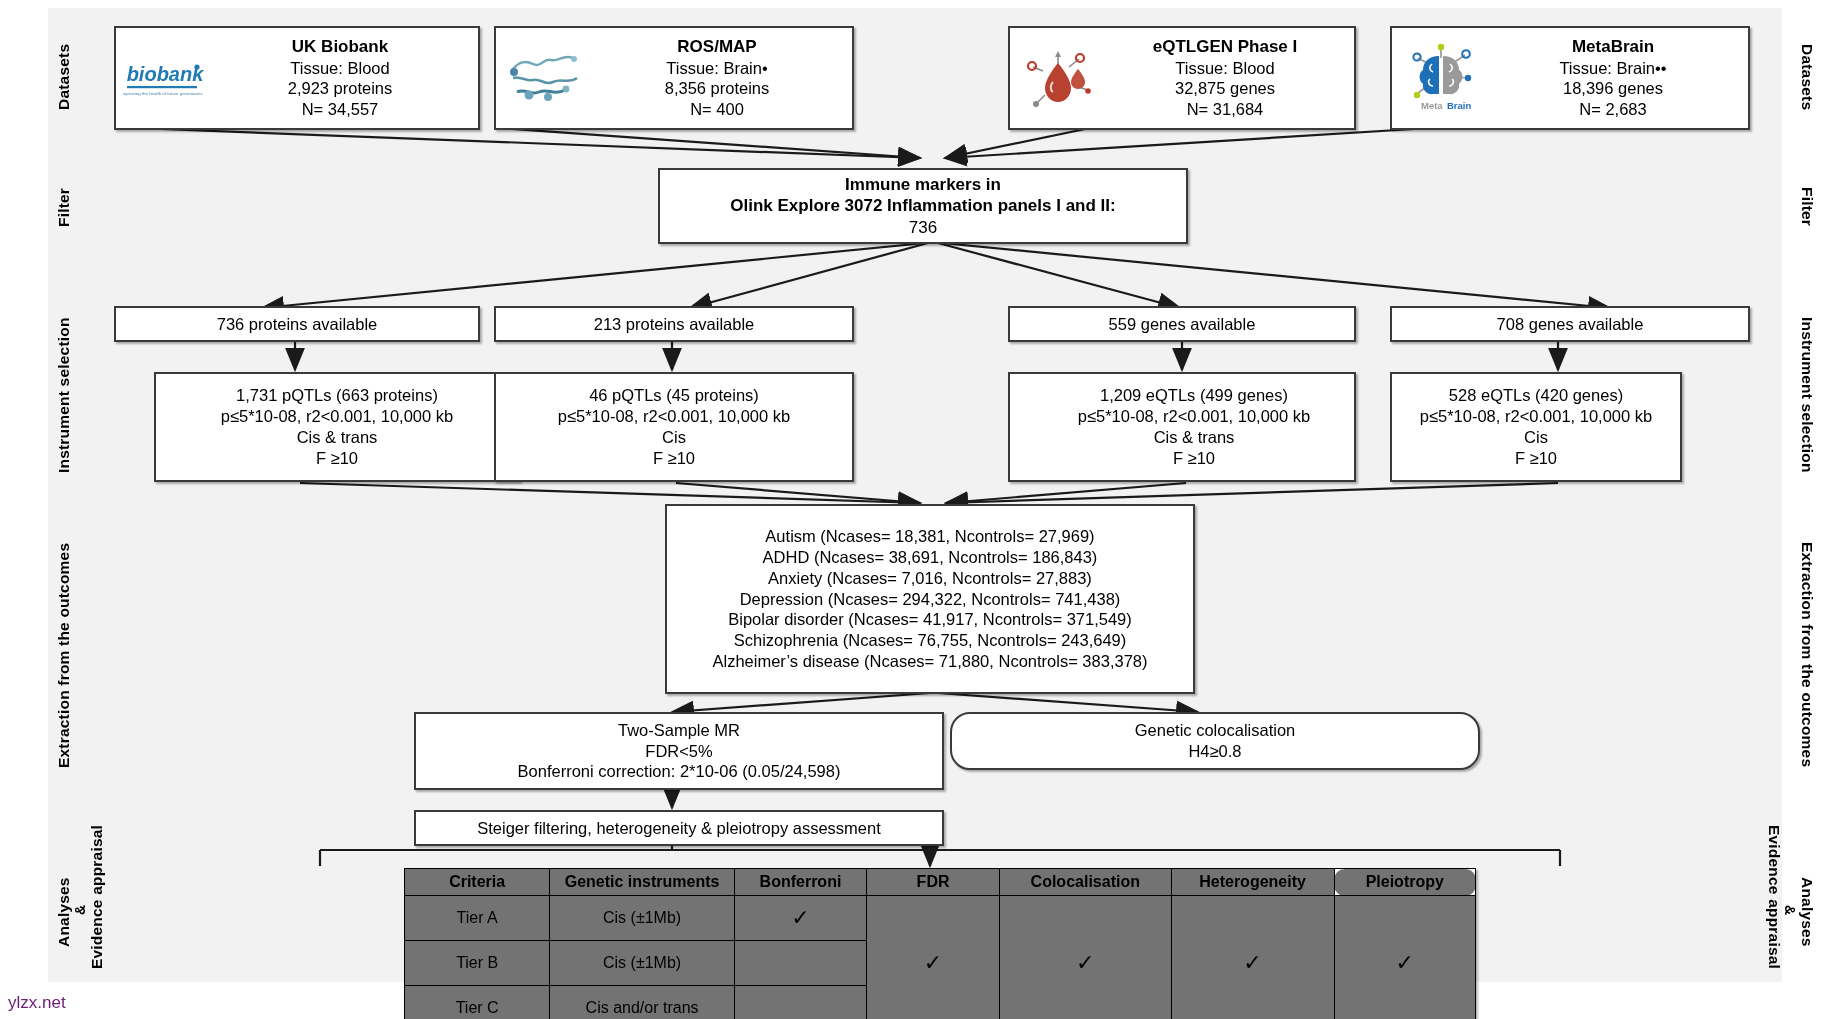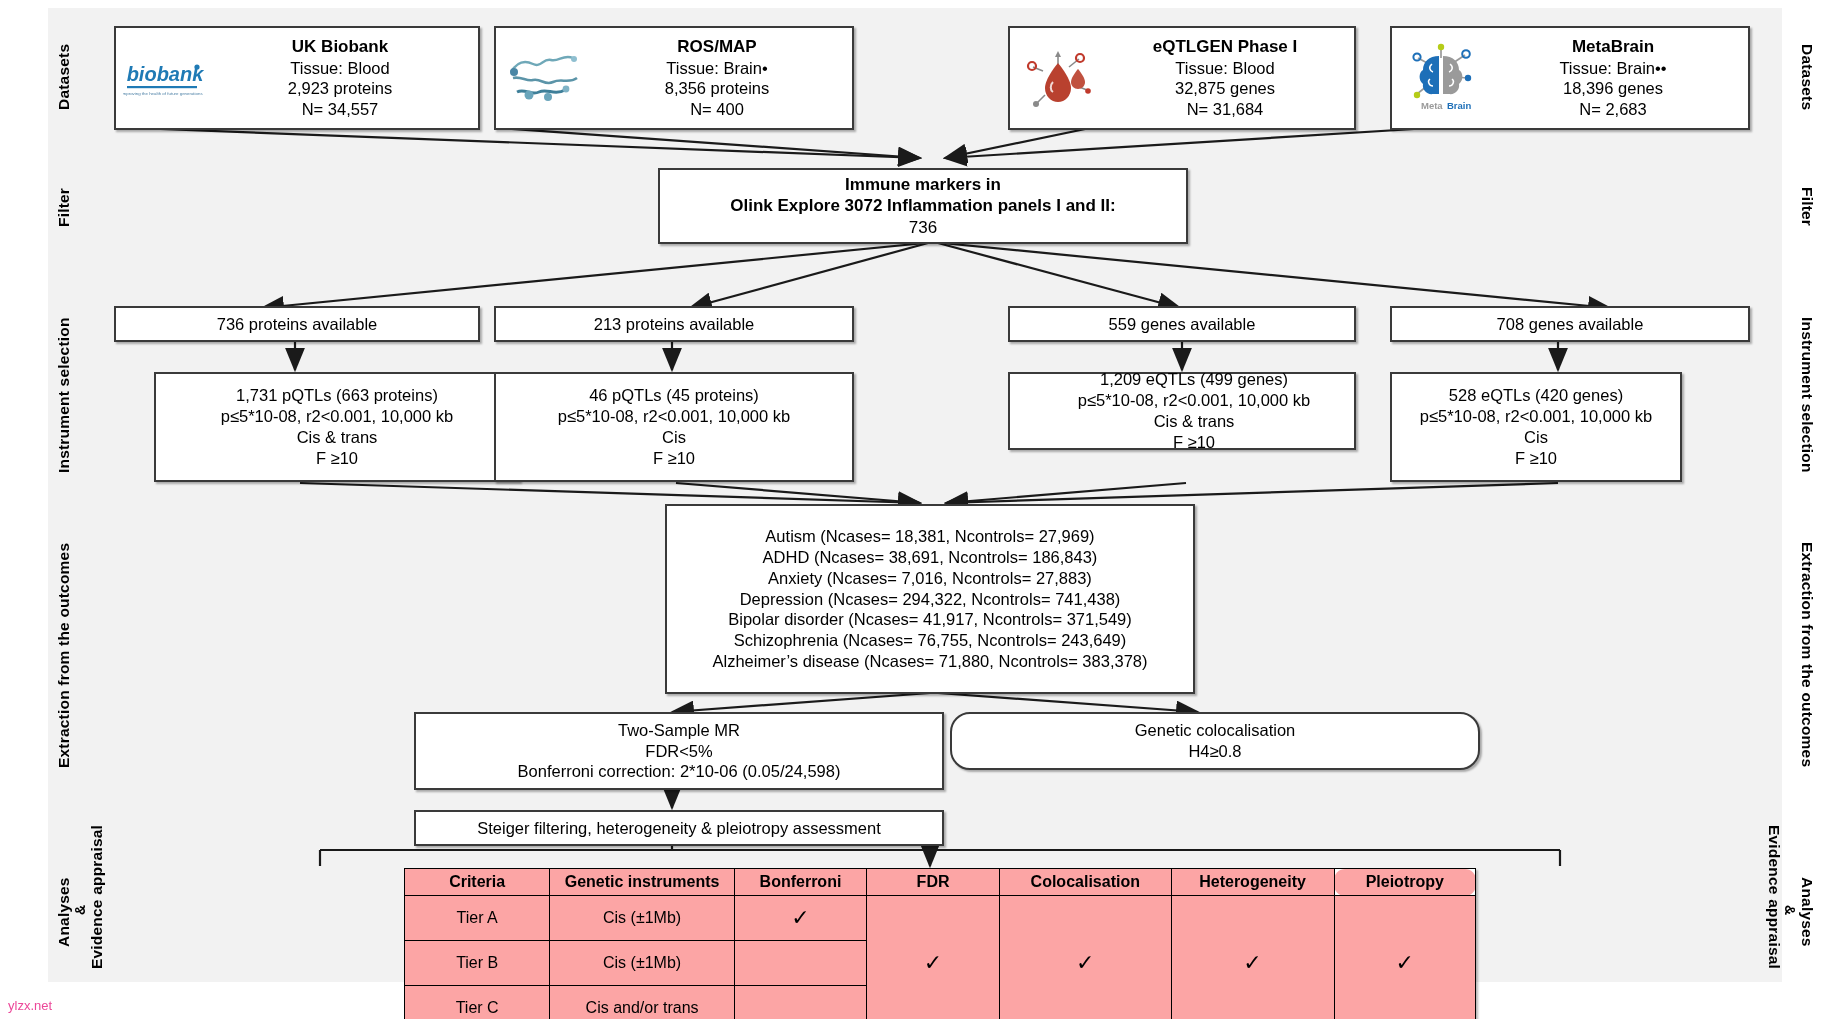--- a/index.html
+++ b/index.html
@@ -96,31 +96,31 @@
     border-collapse: collapse;
     background: #ffffff;
     font-size: 16px;
     box-shadow: 2px 2px 2px rgba(0,0,0,0.28);
   }
   table.tier th, table.tier td {
     border: 1.6px solid #000000;
     text-align: center;
     vertical-align: middle;
     padding: 4px 6px;
-    background: #fca5a5;
+    background: #737373;
   }
   table.tier th { font-weight: bold; }
   .check { font-size: 22px; line-height: 1; }
 
   .watermark {
     position: absolute;
     left: 8px;
     bottom: 6px;
-    color: #ec4899;
-    font-size: 13px;
+    color: #701a75;
+    font-size: 17px;
   }
 </style>
 </head>
 <body>
 
 <div id="canvas">
   <div class="panel"></div>
 
   <svg class="arrows" viewBox="0 0 1830 1019">
     <defs>
@@ -304,21 +304,21 @@
     <span class="ln">p≤5*10-08, r2&lt;0.001, 10,000 kb</span>
     <span class="ln">Cis &amp; trans</span>
     <span class="ln">F ≥10</span>
   </div>
   <div class="box" style="left:494px; top:372px; width:360px; height:110px; font-size:16.5px;">
     <span class="ln">46 pQTLs (45 proteins)</span>
     <span class="ln">p≤5*10-08, r2&lt;0.001, 10,000 kb</span>
     <span class="ln">Cis</span>
     <span class="ln">F ≥10</span>
   </div>
-  <div class="box" style="left:1008px; top:372px; width:348px; height:78px; font-size:16.5px;padding-left:24px;">
+  <div class="box" style="left:1008px; top:372px; width:348px; height:110px; font-size:16.5px;padding-left:24px;">
     <span class="ln">1,209 eQTLs (499 genes)</span>
     <span class="ln">p≤5*10-08, r2&lt;0.001, 10,000 kb</span>
     <span class="ln">Cis &amp; trans</span>
     <span class="ln">F ≥10</span>
   </div>
   <div class="box" style="left:1390px; top:372px; width:292px; height:110px; font-size:16.5px;">
     <span class="ln">528 eQTLs (420 genes)</span>
     <span class="ln">p≤5*10-08, r2&lt;0.001, 10,000 kb</span>
     <span class="ln">Cis</span>
     <span class="ln">F ≥10</span>

